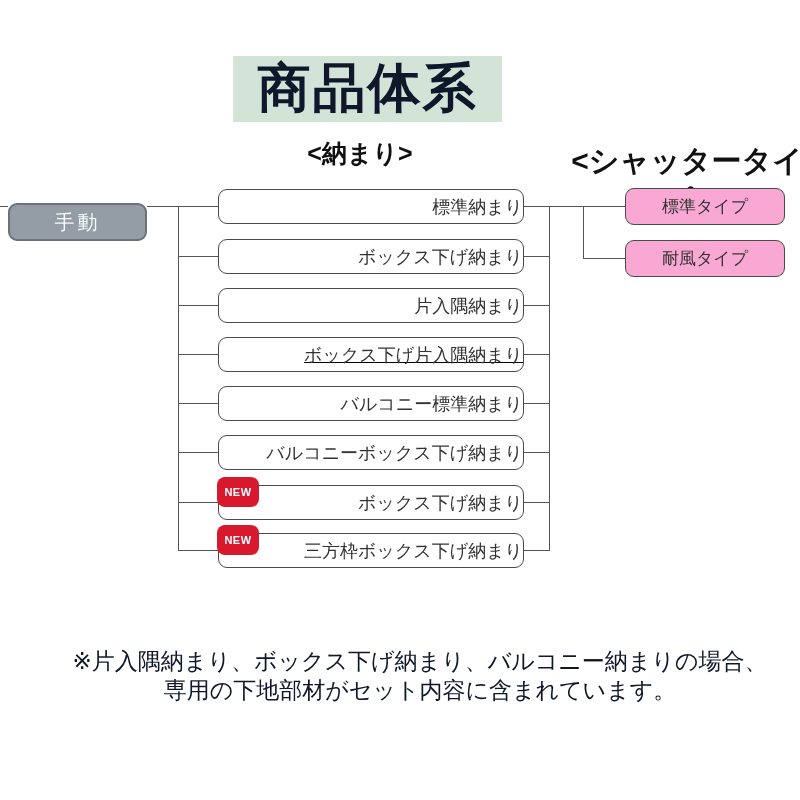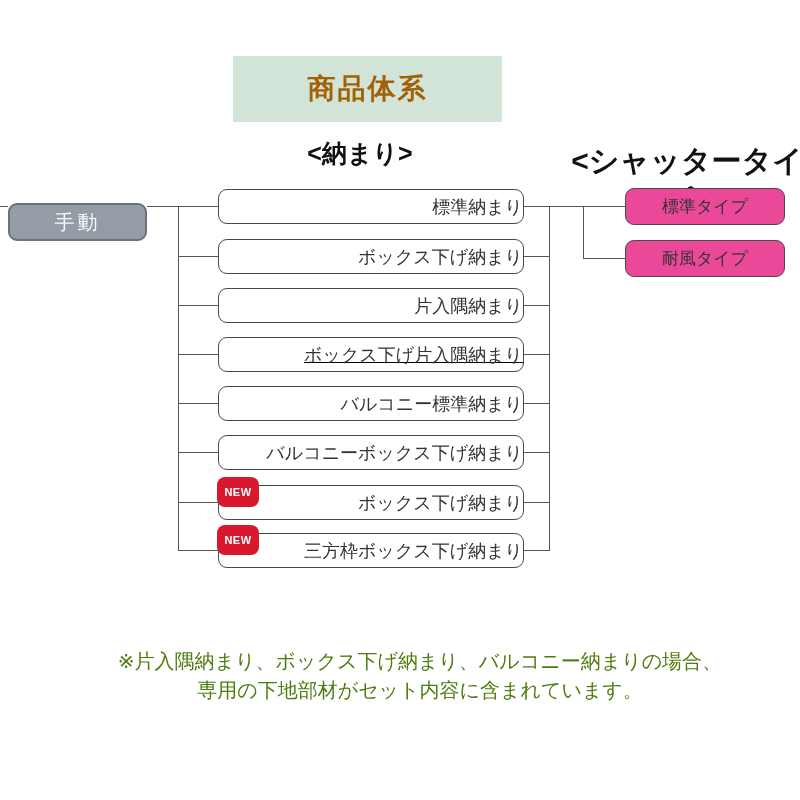--- a/index.html
+++ b/index.html
@@ -5,41 +5,41 @@
   html,body{margin:0;padding:0;background:#ffffff;}
   #canvas{
     position:relative;width:800px;height:800px;background:#ffffff;
     font-family:"Liberation Sans","DejaVu Sans",sans-serif;overflow:hidden;
   }
   
   .title-box{
     position:absolute;left:233px;top:56px;width:269px;height:66px;
     background:#d2e4d8;display:flex;align-items:center;justify-content:center;
   }
-  .title-box span{font-size:28px;font-weight:bold;color:#a16207;letter-spacing:2px;}
+  .title-box span{font-size:53px;font-weight:bold;color:#0f172a;letter-spacing:2px;}
   
   .col-header{position:absolute;font-weight:bold;color:#111;text-align:center;}
   .hdr-fit{left:230px;top:137px;width:260px;font-size:25px;}
   .hdr-shutter{left:569px;top:141px;width:236px;font-size:30px;}
   
   .root-node{
     position:absolute;left:8px;top:187px;width:139px;height:38px;
     background:#949ca6;border:2px solid #6b727b;border-radius:9px;
     display:flex;align-items:center;justify-content:center;box-sizing:border-box;margin-top:16px;
   }
   .root-node span{color:#f7f8f9;font-size:20px;letter-spacing:3px;}
   
   .fbox{
     position:absolute;left:218px;width:306px;height:35px;background:#ffffff;
     border:1.5px solid #4a4a4a;border-radius:9px;box-sizing:border-box;
     display:flex;align-items:center;justify-content:flex-end;
   }
   .fbox span.lbl{font-size:18px;color:#333;}
   .sbox{
-    position:absolute;left:625px;width:160px;height:37px;background:#ec4899;
+    position:absolute;left:625px;width:160px;height:37px;background:#f9a8d4;
     border:1.5px solid #4a4a4a;border-radius:9px;box-sizing:border-box;
     display:flex;align-items:center;justify-content:center;
   }
   .sbox span.lbl{font-size:17px;color:#333;}
   .f1{top:189px;} .f2{top:239px;} .f3{top:288px;} .f4{top:337px;text-decoration:underline;}
   .f5{top:386px;} .f6{top:435px;} .f7{top:485px;} .f8{top:533px;}
   .s1{top:188px;} .s2{top:240px;}
   
   .new-badge{
     position:absolute;left:-2px;top:-9px;width:42px;height:30px;
@@ -47,21 +47,21 @@
     font-weight:bold;display:flex;align-items:center;justify-content:center;
     letter-spacing:0.5px;
   }
   
   .hline,.vline{position:absolute;background:#555;}
   .hline{height:1px;}
   .vline{width:1px;}
   
   .note{
     position:absolute;left:45px;top:647px;width:750px;text-align:center;
-    font-size:20px;color:#4d7c0f;line-height:29px;
+    font-size:23px;color:#0f172a;line-height:29px;
   }
 </style>
 </head>
 <body>
 
 <div id="canvas">
 
   <div class="title-box">
     <span>商品体系</span>
   </div>

